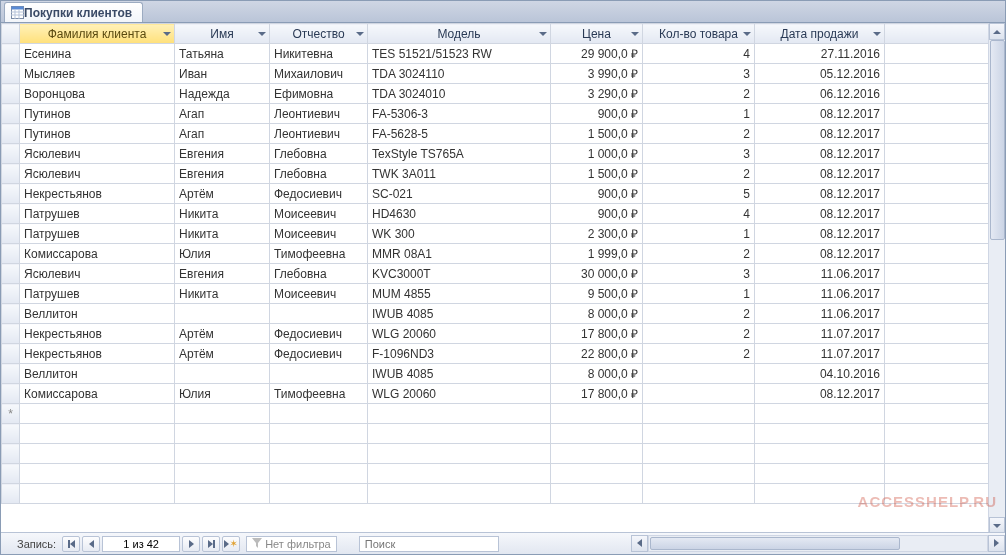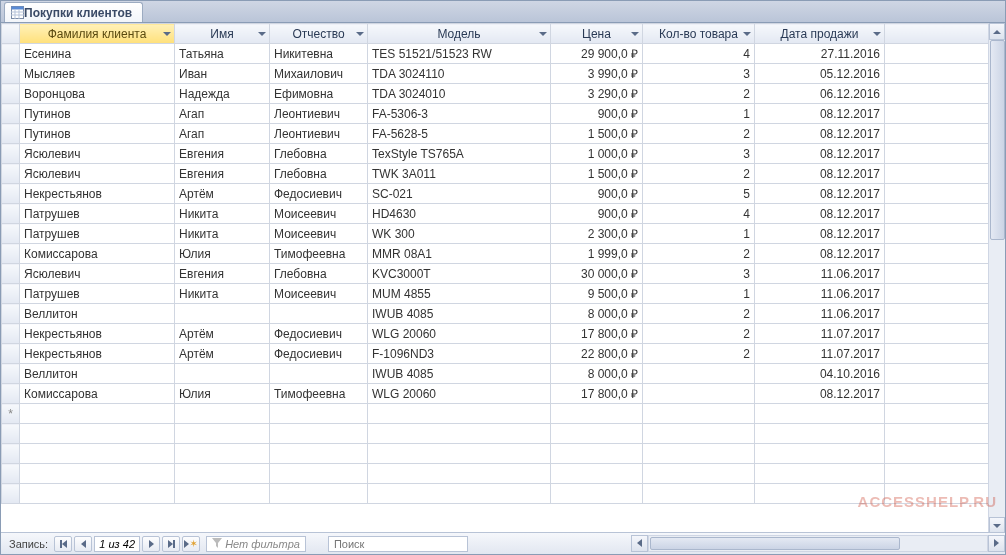--- a/index.html
+++ b/index.html
@@ -122,52 +122,51 @@
   .navbar {
     position: absolute;
     left: 0; right: 0; bottom: 0;
     height: 22px;
     background: linear-gradient(#f5f7fb, #e2e7f1);
     border-top: 1px solid #b8c3d6;
     display: flex;
     align-items: center;
     font-size: 11px;
     color: #444;
-    padding-left: 4px;
+    padding-left: 12px;
     gap: 2px;
   }
   .navbar .lbl { padding: 0 4px; }
   .navbtn {
     width: 18px; height: 16px;
     background: linear-gradient(#fdfdfe, #e7ebf3);
     border: 1px solid #b8c3d6;
     border-radius: 2px;
     display:flex; align-items:center; justify-content:center;
     cursor: pointer;
   }
   .navinput {
-    width: 46px; height: 16px;
+    width: 78px; height: 16px;
     border: 1px solid #b8c3d6;
     background: #fff;
     text-align: center;
     font-size: 11px;
     padding: 0 2px;
-    font-style: italic;
   }
   .filterbox, .searchbox {
     height: 16px;
     border: 1px solid #b8c3d6;
     background: #fff;
     display: flex; align-items: center;
     gap: 3px;
     padding: 0 5px;
     color: #888;
     font-size: 11px;
   }
-  .filterbox { margin-left: 4px; font-style: italic; }
+  .filterbox { margin-left: 4px; }
   .searchbox { margin-left: 20px; width: 140px; }
   .searchbox input {
     border:none; outline:none; width:100%;
     font-size:11px; color:#333; background:transparent;
   }
   .arrow {
     width:0;height:0;display:inline-block;
     border-left:4px solid transparent;border-right:4px solid transparent;
   }
   .arrow.up{border-bottom:4px solid #5a6b88;}

